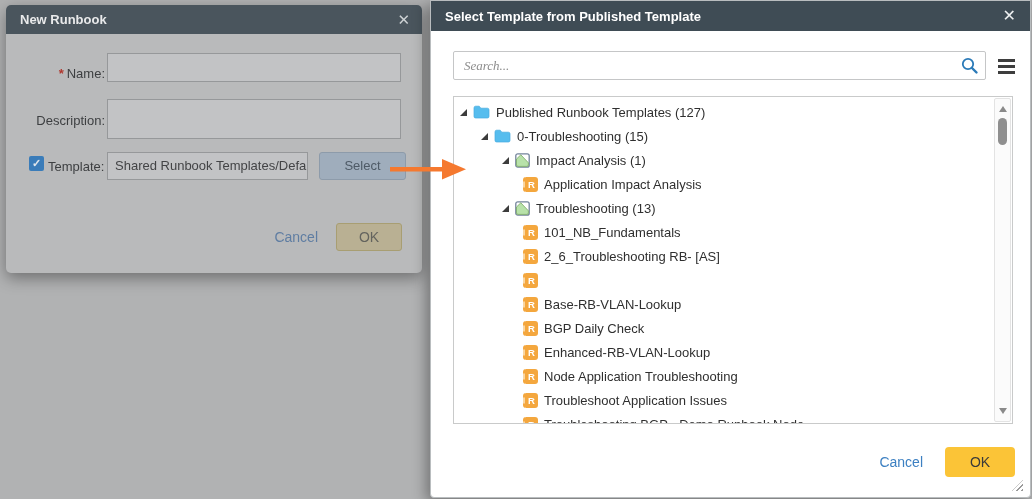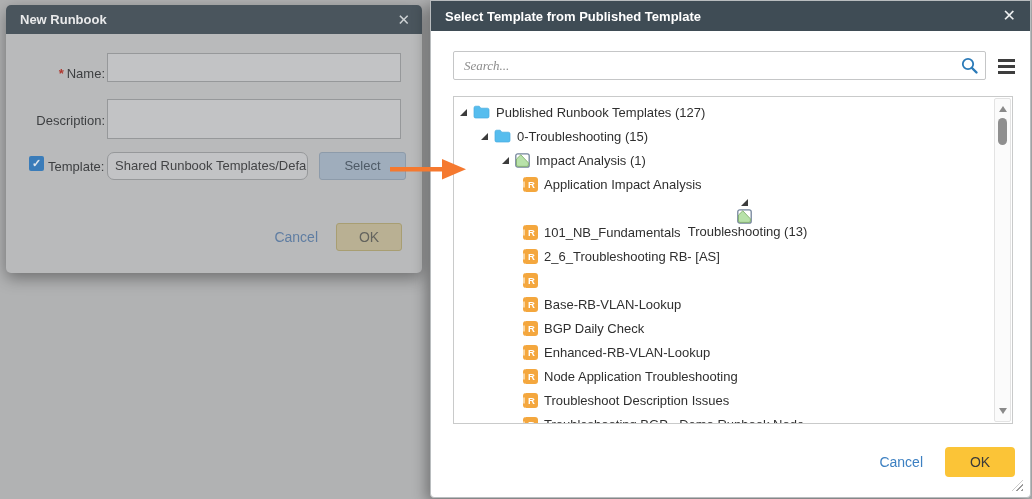--- a/index.html
+++ b/index.html
@@ -33,21 +33,21 @@
     position:absolute; background:#c2c3c5; border:1px solid #96989a;
     font-size:13px; color:#434446; padding:0 7px;
     font-family:"Liberation Sans", sans-serif;
     white-space:nowrap; overflow:hidden;
   }
   .name-label { left:4px; top:61px; }
   .name-input { left:101px; top:48px; width:294px; height:29px; }
   .desc-label { left:4px; top:108px; }
   .desc-input { left:101px; top:94px; width:294px; height:40px; }
   .tpl-label  { left:42px; top:154px; width:auto; text-align:left; }
-  .tpl-input  { left:101px; top:147px; width:201px; height:28px; line-height:26px;border-radius:7px; }
+  .tpl-input  { left:101px; top:147px; width:201px; height:28px; line-height:26px; }
   .sel-btn {
     position:absolute; left:313px; top:147px; width:87px; height:28px;
     background:#9fadbc; border:1px solid #8d9baa; border-radius:3px;
     font-size:13px; color:#4e5a66; text-align:center; line-height:26px; cursor:pointer;
   }
   .chk {
     position:absolute; left:23px; top:151px; width:15px; height:15px;
     background:#3a7cb9; border-radius:2px; color:#dfe6ec;
     font-size:11px; line-height:15px; text-align:center; font-weight:700;
   }
@@ -220,21 +220,21 @@
 
     <span>Impact Analysis (1)</span>
   </div>
         <div class="tree-row" style="padding-left: 69px;">
 
     <span class="node-icon">
       <span class="rb-icon">R</span>
     </span>
     <span>Application Impact Analysis</span>
   </div>
-        <div class="tree-row" style="padding-left: 48px; flex-direction: column;">
+        <div class="tree-row" style="padding-left: 48px;">
     <span class="tri"></span>
 
     <span class="node-icon">
       <svg width="15" height="15" viewBox="0 0 15 15">
         <rect x="0.8" y="0.8" width="13.4" height="13.4" rx="2" fill="#ffffff" stroke="#73849b" stroke-width="1.3"></rect>
         <path d="M1.5 6 L5.8 1.8 L13.4 9.8 L13.4 12 Q13.4 13.4 12 13.4 L3 13.4 Q1.5 13.4 1.5 12 Z" fill="#b8e2a9" stroke="#79a763" stroke-width="0.8"></path>
       </svg>
     </span>
 
     <span>Troubleshooting (13)</span>
@@ -285,21 +285,21 @@
     <span class="node-icon">
       <span class="rb-icon">R</span>
     </span>
     <span>Node Application Troubleshooting</span>
   </div>
         <div class="tree-row" style="padding-left: 69px;">
 
     <span class="node-icon">
       <span class="rb-icon">R</span>
     </span>
-    <span>Troubleshoot Description Issues</span>
+    <span>Troubleshoot Application Issues</span>
   </div>
         <div class="tree-row" style="padding-left: 69px;">
 
     <span class="node-icon">
       <span class="rb-icon">R</span>
     </span>
     <span>Troubleshooting BGP - Demo Runbook Node</span>
   </div>
       </div>
     <div class="sb-track">

